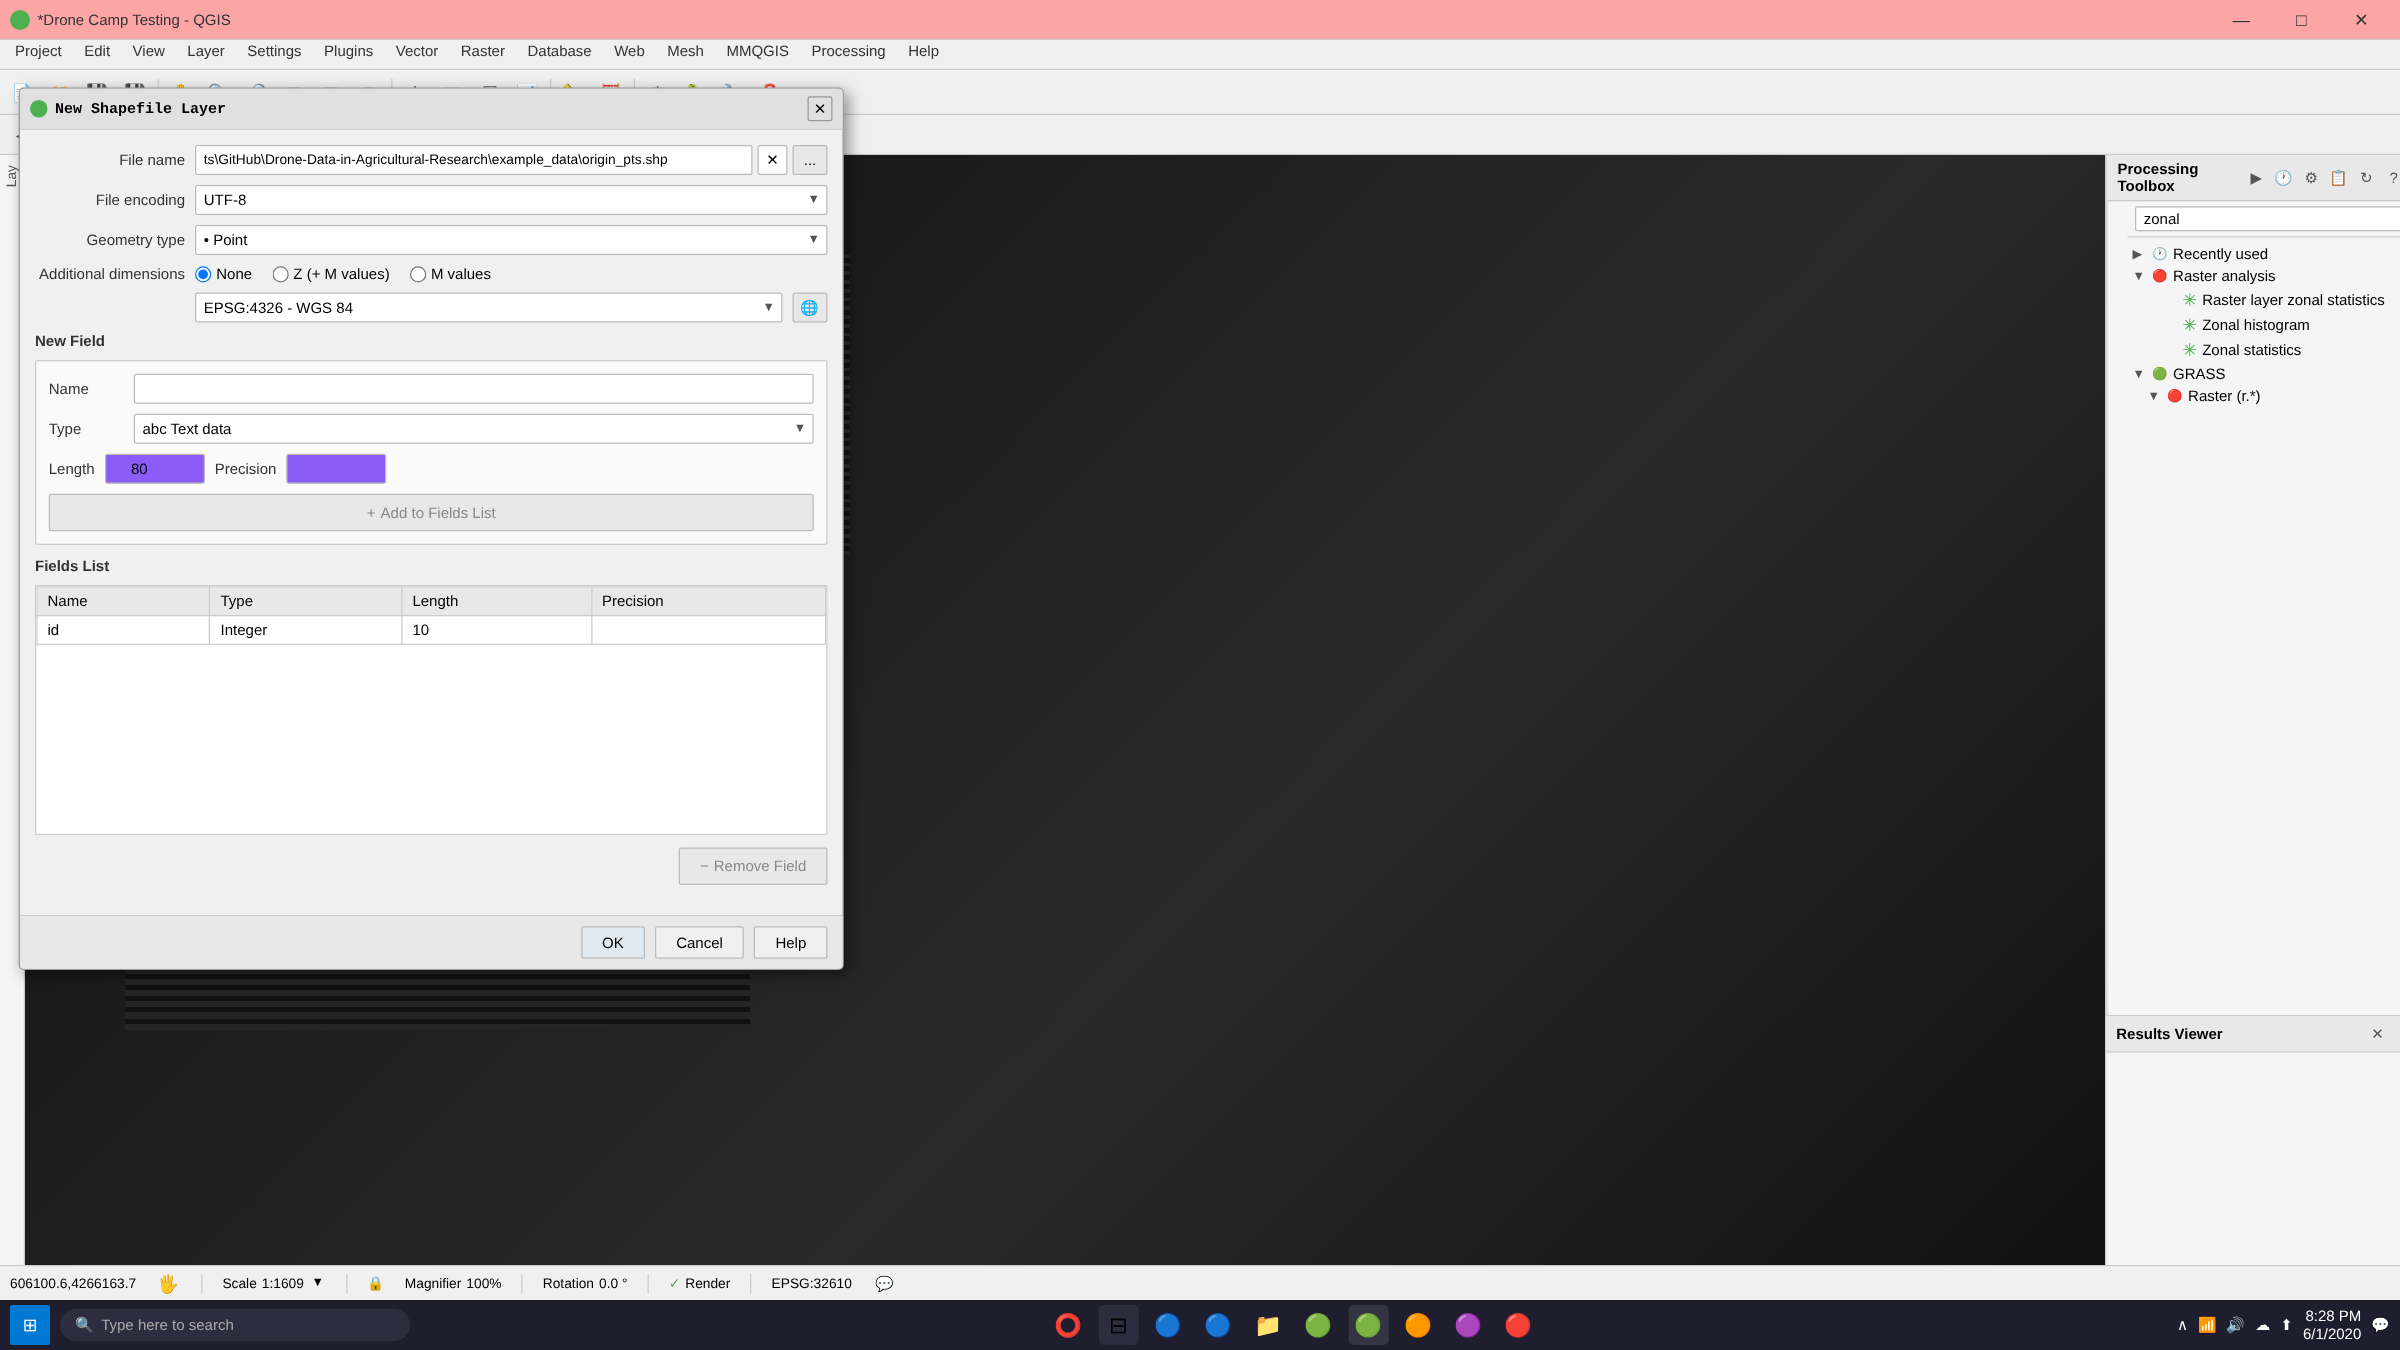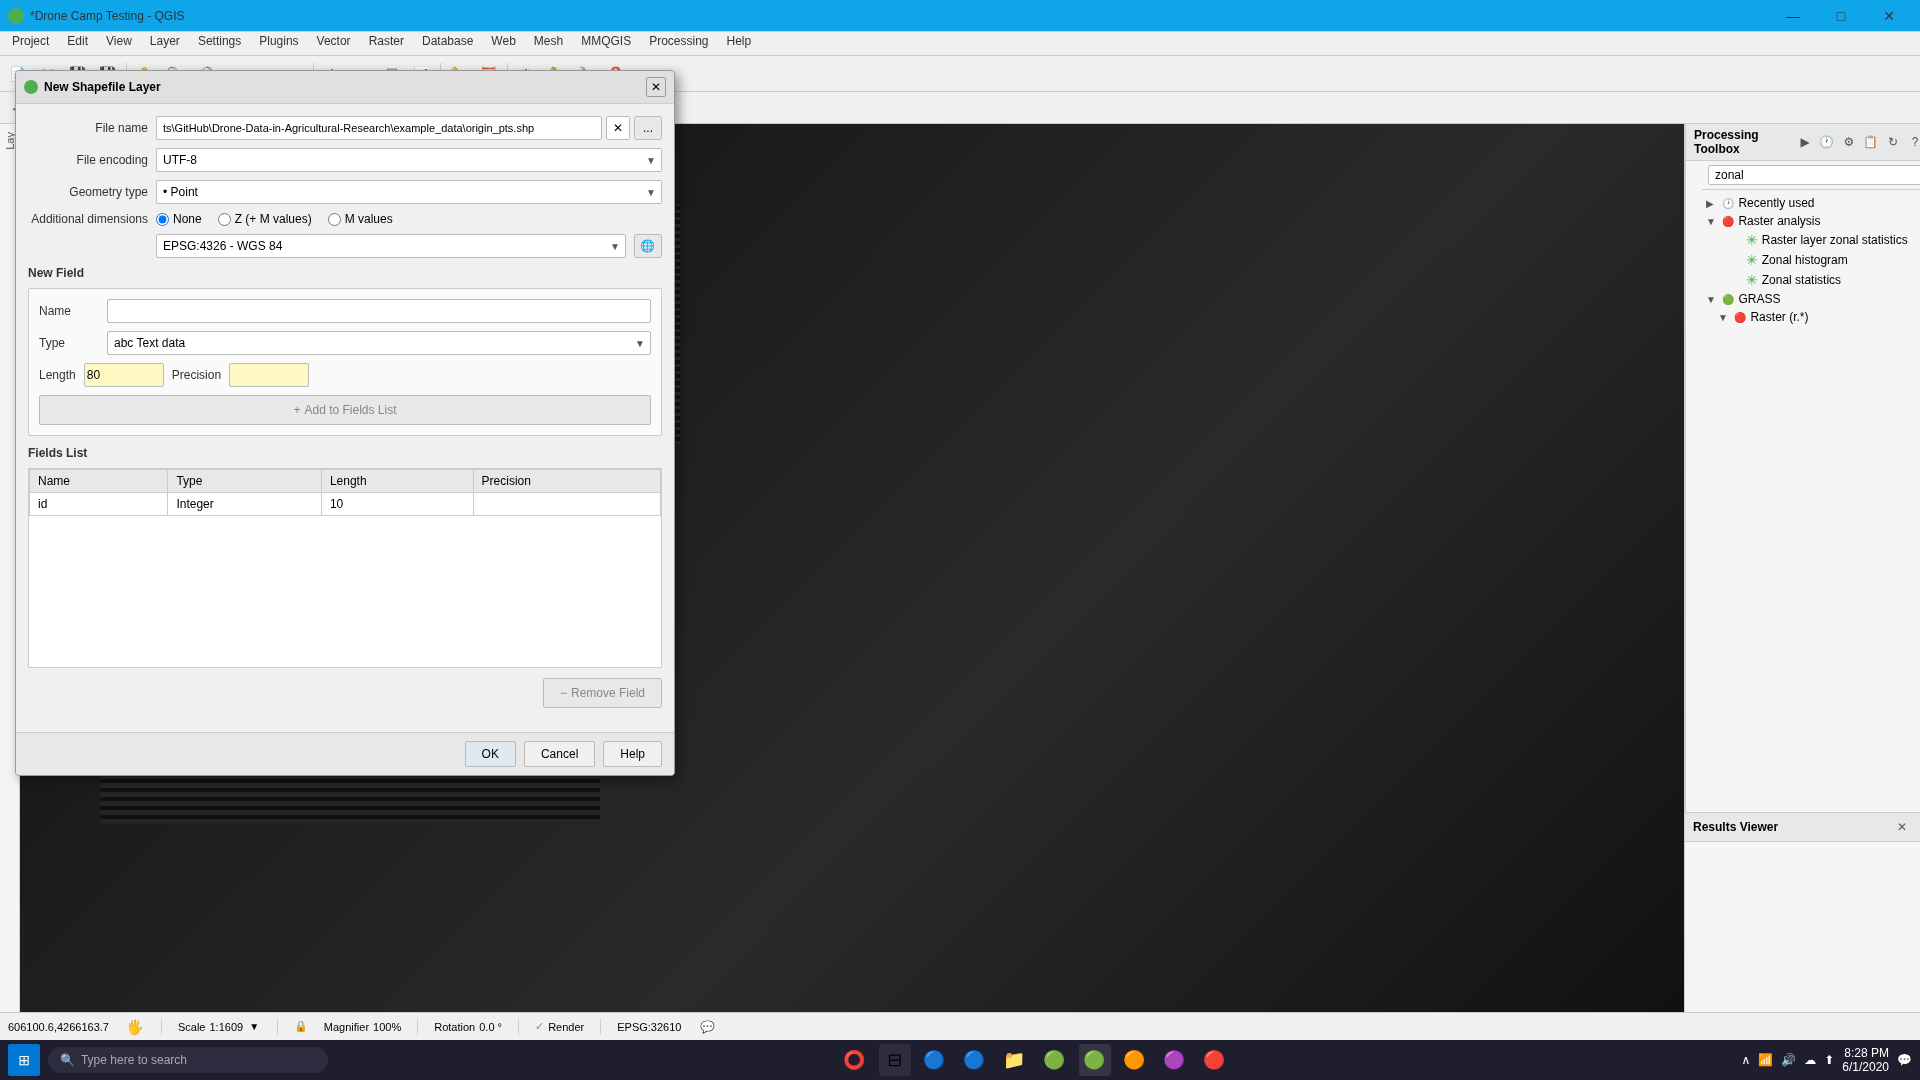--- a/index.html
+++ b/index.html
@@ -8,21 +8,21 @@
       font-size: 12px;
       background: #3c3c3c;
       width: 1920px;
       height: 1080px;
       overflow: hidden;
       position: relative;
     }
 
     
     .title-bar {
-      background: #0ea5e9;
+      background: #fca5a5;
       height: 32px;
       display: flex;
       align-items: center;
       padding: 0 8px;
       border-bottom: 1px solid #ccc;
       position: relative;
     }
     .title-bar-icon {
       width: 16px; height: 16px;
       background: #4CAF50;
@@ -311,20 +311,21 @@
       display: flex;
       align-items: center;
       justify-content: space-between;
       border-bottom: 1px solid #ccc;
       border-radius: 4px 4px 0 0;
     }
     .dialog-title-text {
       display: flex; align-items: center; gap: 6px;
       font-weight: bold;
       font-size: 12px;
+      font-family: Liberation Mono, monospace;
     }
     .dialog-title-icon {
       width: 14px; height: 14px;
       background: #4CAF50;
       border-radius: 50%;
     }
     .dialog-close {
       width: 20px; height: 20px;
       border: 1px solid #999;
       background: #e0e0e0;
@@ -464,23 +465,23 @@
     .len-prec-row {
       display: flex;
       align-items: center;
       gap: 8px;
       margin-bottom: 8px;
     }
     .len-label { font-size: 12px; color: #333; }
     .len-input {
       width: 80px;
       height: 24px;
-      padding: 2px 2px;
+      padding: 2px 20px;
       border: 1px solid #bbb;
-      background: #fef9c3;
+      background: #8b5cf6;
       font-size: 12px;
       border-radius: 2px;
     }
 
     
     .add-fields-btn {
       width: 100%;
       height: 30px;
       border: 1px solid #bbb;
       background: #e8e8e8;

